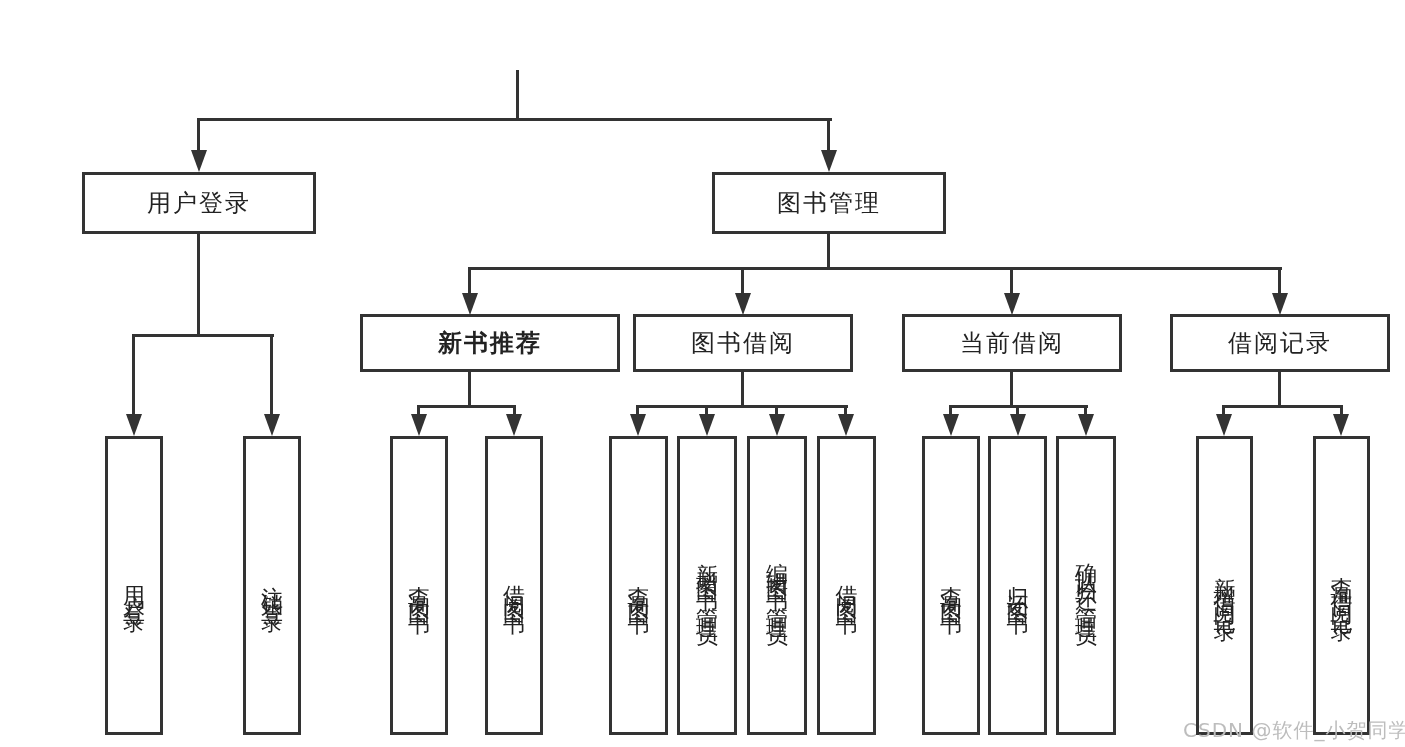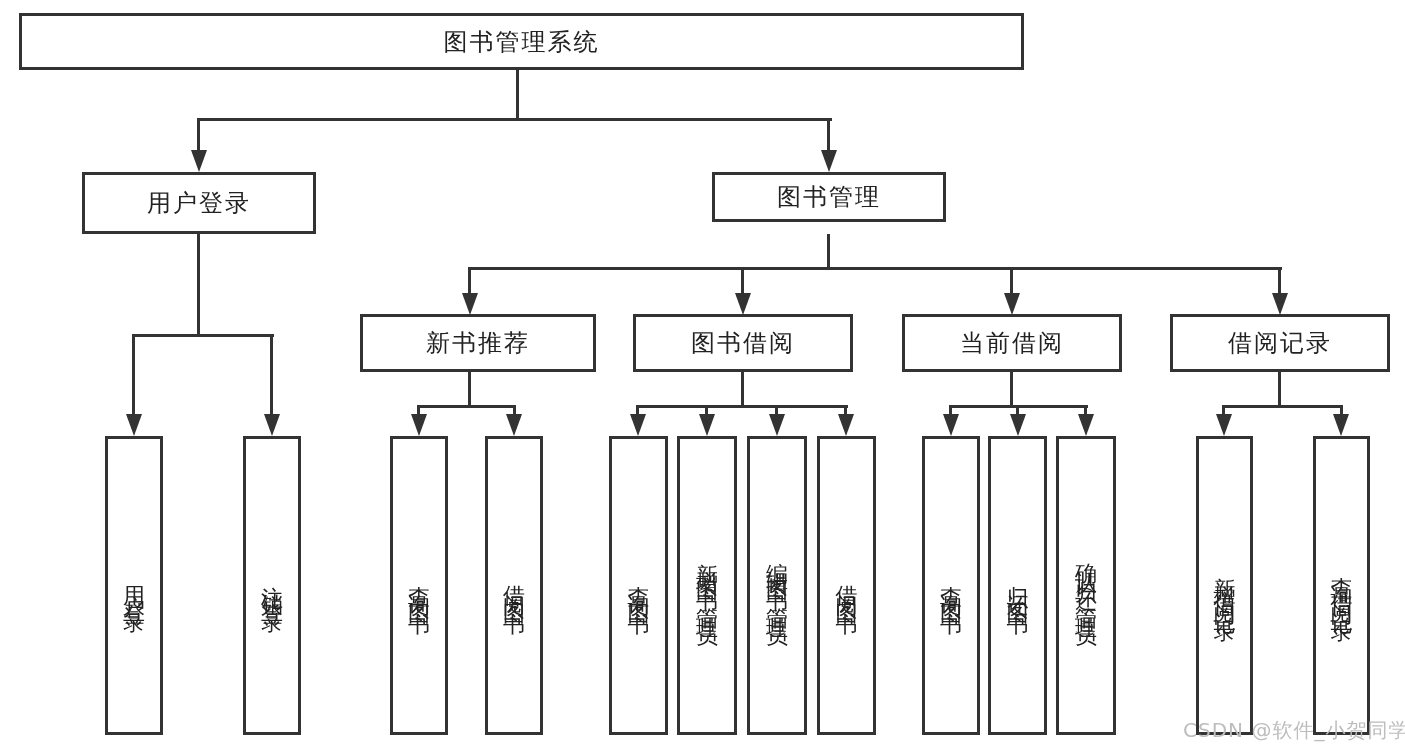--- a/index.html
+++ b/index.html
@@ -54,35 +54,32 @@
     color: #bdbdbd;
     z-index: 5;
     white-space: nowrap;
   }
 </style>
 </head>
 <body>
 
 <div class="canvas">
 
-  <div class="box" style="left:19px; top:13px; width:1005px; height:57px;">
-    <span class="h-label">图书管理系统</span>
-  </div>
 
   <div class="vline" style="left:516px; top:70px; height:48px;"></div>
   <div class="hline" style="left:198px; top:118px; width:634px;"></div>
   <div class="vline" style="left:197px; top:118px; height:34px;"></div>
   <div class="arrow" style="left:191px; top:150px;"></div>
   <div class="vline" style="left:827px; top:118px; height:34px;"></div>
   <div class="arrow" style="left:821px; top:150px;"></div>
 
   <div class="box" style="left:82px; top:172px; width:234px; height:62px;">
     <span class="h-label">用户登录</span>
   </div>
-  <div class="box" style="left:712px; top:172px; width:234px; height:50px;">
+  <div class="box" style="left:712px; top:172px; width:234px; height:62px;">
     <span class="h-label">图书管理</span>
   </div>
 
   <div class="vline" style="left:197px; top:234px; height:103px;"></div>
   <div class="hline" style="left:132px; top:334px; width:142px;"></div>
   <div class="vline" style="left:132px; top:334px; height:82px;"></div>
   <div class="arrow" style="left:126px; top:414px;"></div>
   <div class="vline" style="left:270px; top:334px; height:82px;"></div>
   <div class="arrow" style="left:264px; top:414px;"></div>
 
@@ -90,21 +87,21 @@
   <div class="hline" style="left:468px; top:267px; width:814px;"></div>
   <div class="vline" style="left:468px; top:267px; height:28px;"></div>
   <div class="arrow" style="left:462px; top:293px;"></div>
   <div class="vline" style="left:741px; top:267px; height:28px;"></div>
   <div class="arrow" style="left:735px; top:293px;"></div>
   <div class="vline" style="left:1010px; top:267px; height:28px;"></div>
   <div class="arrow" style="left:1004px; top:293px;"></div>
   <div class="vline" style="left:1278px; top:267px; height:28px;"></div>
   <div class="arrow" style="left:1272px; top:293px;"></div>
 
-  <div class="box" style="left:360px; top:314px; width:236px; height:58px;">
+  <div class="box" style="left:360px; top:314px; width:260px; height:58px;font-weight:bold;">
     <span class="h-label">新书推荐</span>
   </div>
   <div class="box" style="left:902px; top:314px; width:220px; height:58px;">
     <span class="h-label">当前借阅</span>
   </div>
   <div class="box" style="left:633px; top:314px; width:220px; height:58px;">
     <span class="h-label">图书借阅</span>
   </div>
   <div class="box" style="left:1170px; top:314px; width:220px; height:58px;">
     <span class="h-label">借阅记录</span>

